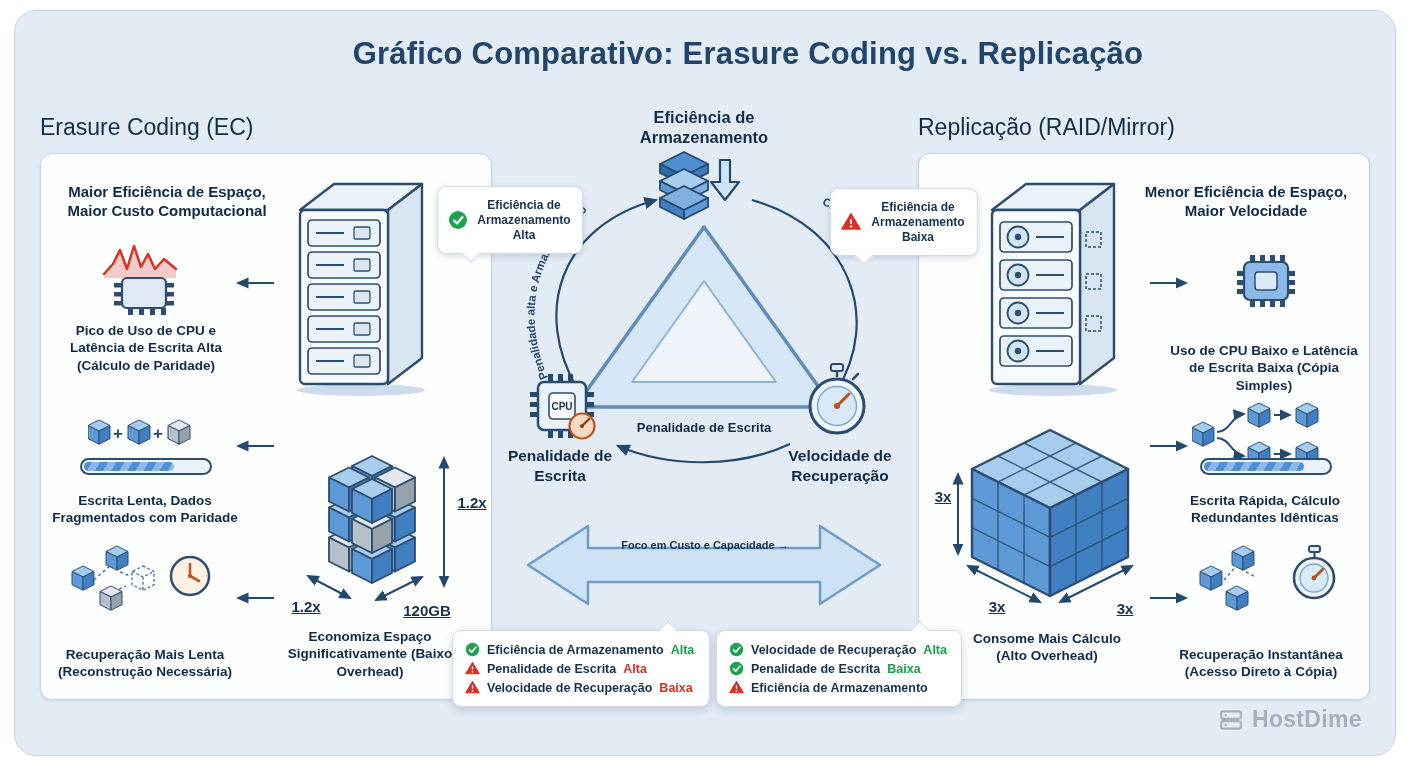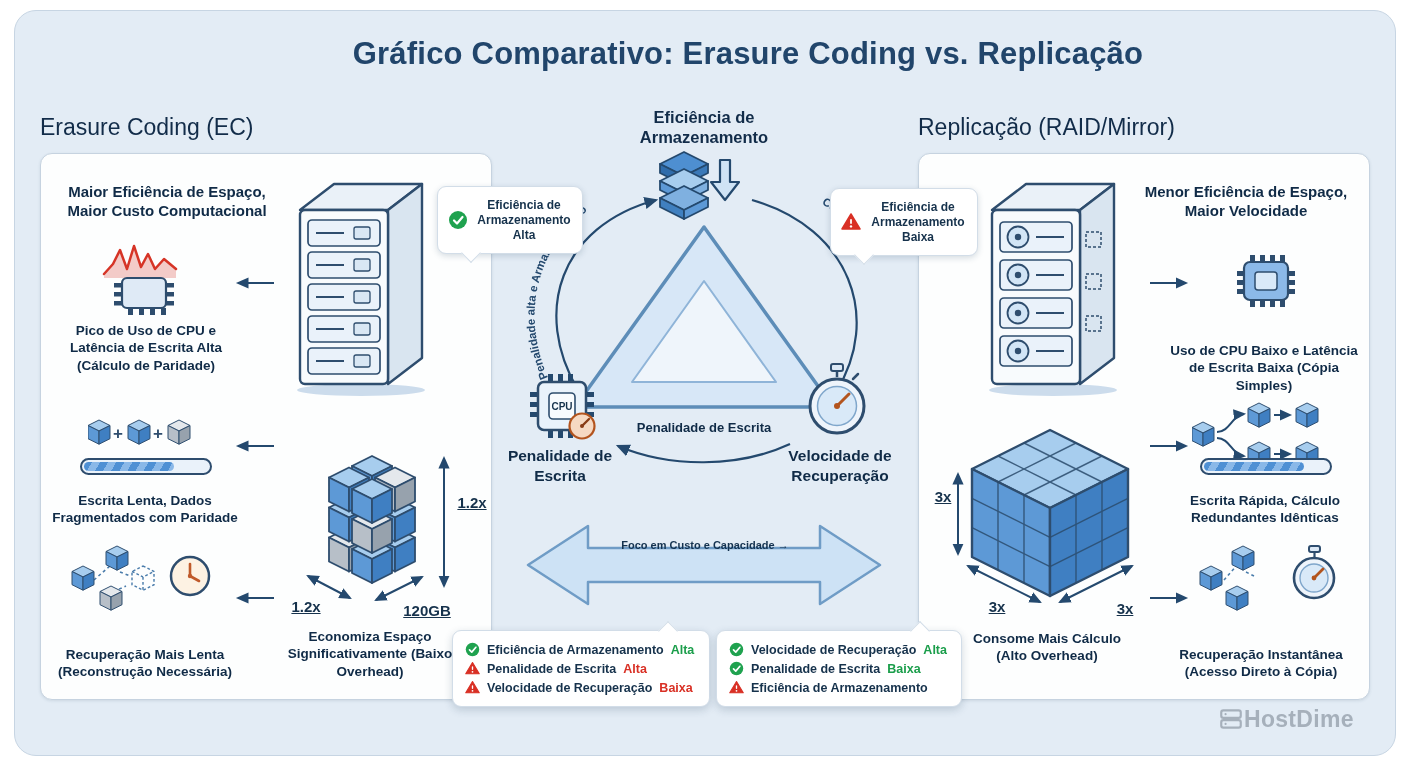--- a/index.html
+++ b/index.html
@@ -30,21 +30,21 @@
         box-shadow:0 3px 8px rgba(30,60,90,.2);padding:7px 12px;z-index:6;box-sizing:border-box;}
   .sumbox::before{content:"";position:absolute;top:-7px;right:34px;width:13px;height:13px;background:#fff;
         border-left:1px solid #d2dde8;border-top:1px solid #d2dde8;transform:rotate(45deg);}
   .srow{display:flex;align-items:center;gap:7px;margin:4px 0;font-size:12.5px;font-weight:bold;
         color:#16324c;white-space:nowrap;}
   .srow svg{flex-shrink:0;}
   .sval[data-status="good"]{color:#1b9e4b;}
   .sval[data-status="bad"]{color:#d93025;}
   .arrowtext{position:absolute;left:552px;top:538px;width:306px;text-align:center;font-size:11px;
         font-weight:bold;color:#14324f;line-height:1.4;z-index:3;}
-  .brand{position:absolute;left:1218px;top:706px;display:flex;align-items:flex-start;z-index:3;}
+  .brand{position:absolute;left:1218px;top:706px;display:flex;align-items:flex-end;gap:8px;z-index:3;}
   .brand span{font-size:23px;font-weight:bold;color:#a6b0bb;letter-spacing:.3px;}
   .z1{z-index:1}.z2{z-index:2}
 </style>
 </head>
 <body>
 
 <svg width="0" height="0" style="position:absolute" aria-hidden="true">
   <defs>
     <marker id="ah" viewBox="0 0 10 10" refX="7.5" refY="5" markerWidth="7" markerHeight="7" orient="auto-start-reverse">
       <path d="M0,1 L9,5 L0,9 Z" fill="#24496e"></path>

